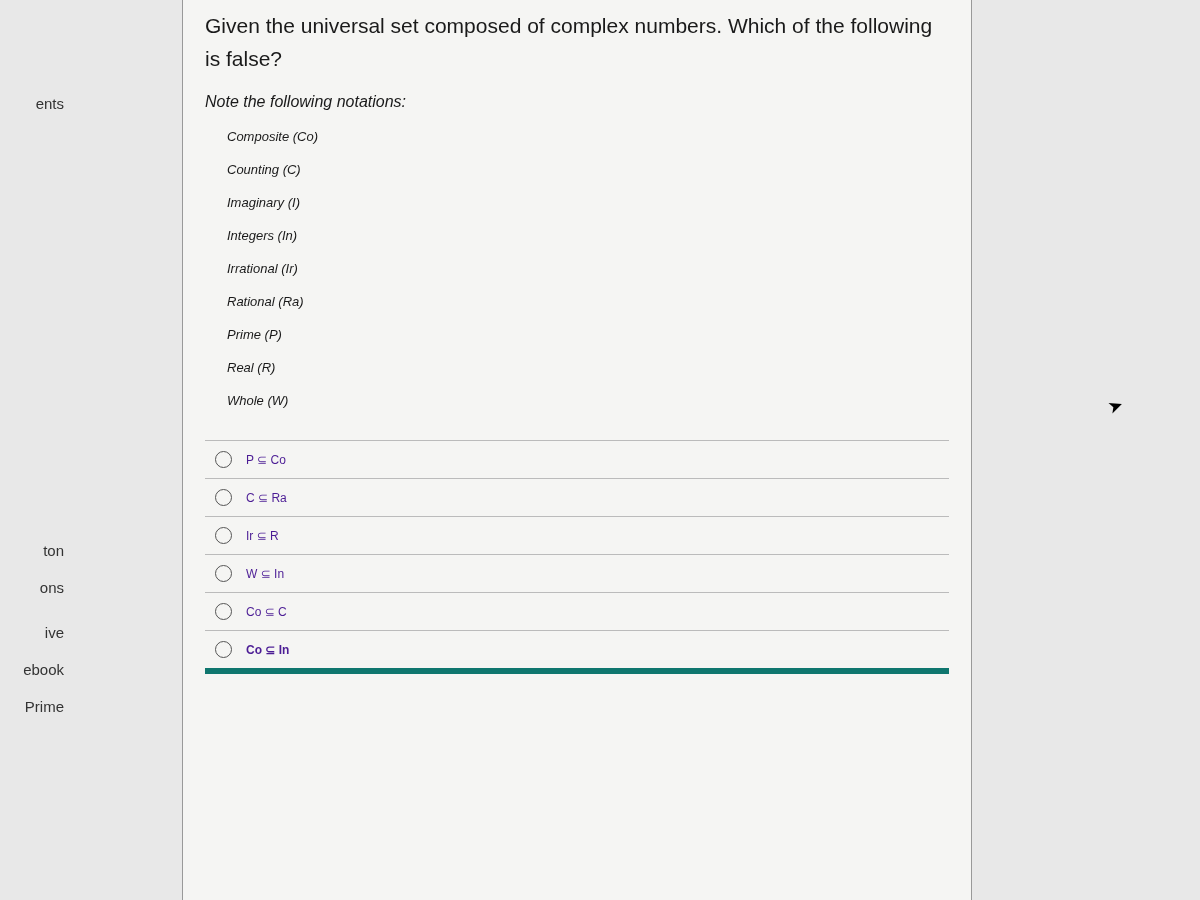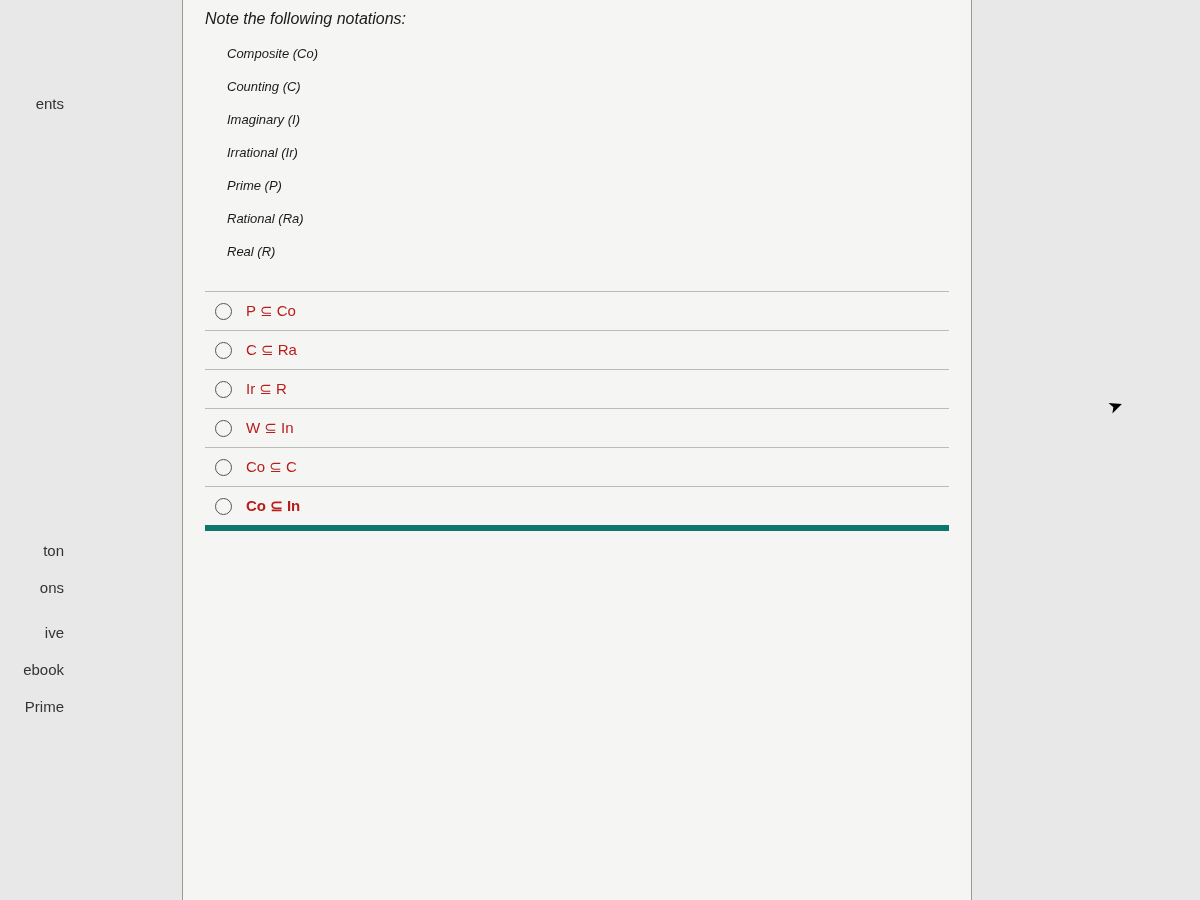--- a/index.html
+++ b/index.html
@@ -78,22 +78,22 @@
     }
     .radio-circle {
       width: 17px;
       height: 17px;
       border: 1.5px solid #555;
       border-radius: 50%;
       margin-right: 14px;
       flex-shrink: 0;
     }
     .option-label {
-      font-size: 15px;
-      color: #b91c1c;
+      font-size: 12px;
+      color: #4c1d95;
     }
     .cursor-arrow {
       position: absolute;
       left: 1108px;
       top: 395px;
       font-size: 18px;
       color: #000;
       transform: rotate(-20deg);
     }
   </style>
@@ -105,29 +105,32 @@
   <div class="sidebar-spacer-1"></div>
   <div class="sidebar-item">ton</div>
   <div class="sidebar-item">ons</div>
   <div class="sidebar-spacer-2"></div>
   <div class="sidebar-item">ive</div>
   <div class="sidebar-item">ebook</div>
   <div class="sidebar-item">Prime</div>
 </div>
 
 <div class="main-panel">
+  <div class="question-text">Given the universal set composed of complex numbers. Which of the following is false?</div>
   <div class="note-text">Note the following notations:</div>
   <div class="notation-list">
     <div class="notation-item">Composite (Co)</div>
     <div class="notation-item">Counting (C)</div>
     <div class="notation-item">Imaginary (I)</div>
+    <div class="notation-item">Integers (In)</div>
     <div class="notation-item">Irrational (Ir)</div>
+    <div class="notation-item">Rational (Ra)</div>
     <div class="notation-item">Prime (P)</div>
-    <div class="notation-item">Rational (Ra)</div>
     <div class="notation-item">Real (R)</div>
+    <div class="notation-item">Whole (W)</div>
   </div>
 
   <div class="options">
     <div class="option-row">
       <span class="radio-circle"></span>
       <span class="option-label">P ⊆ Co</span>
     </div>
     <div class="option-row">
       <span class="radio-circle"></span>
       <span class="option-label">C ⊆ Ra</span>

